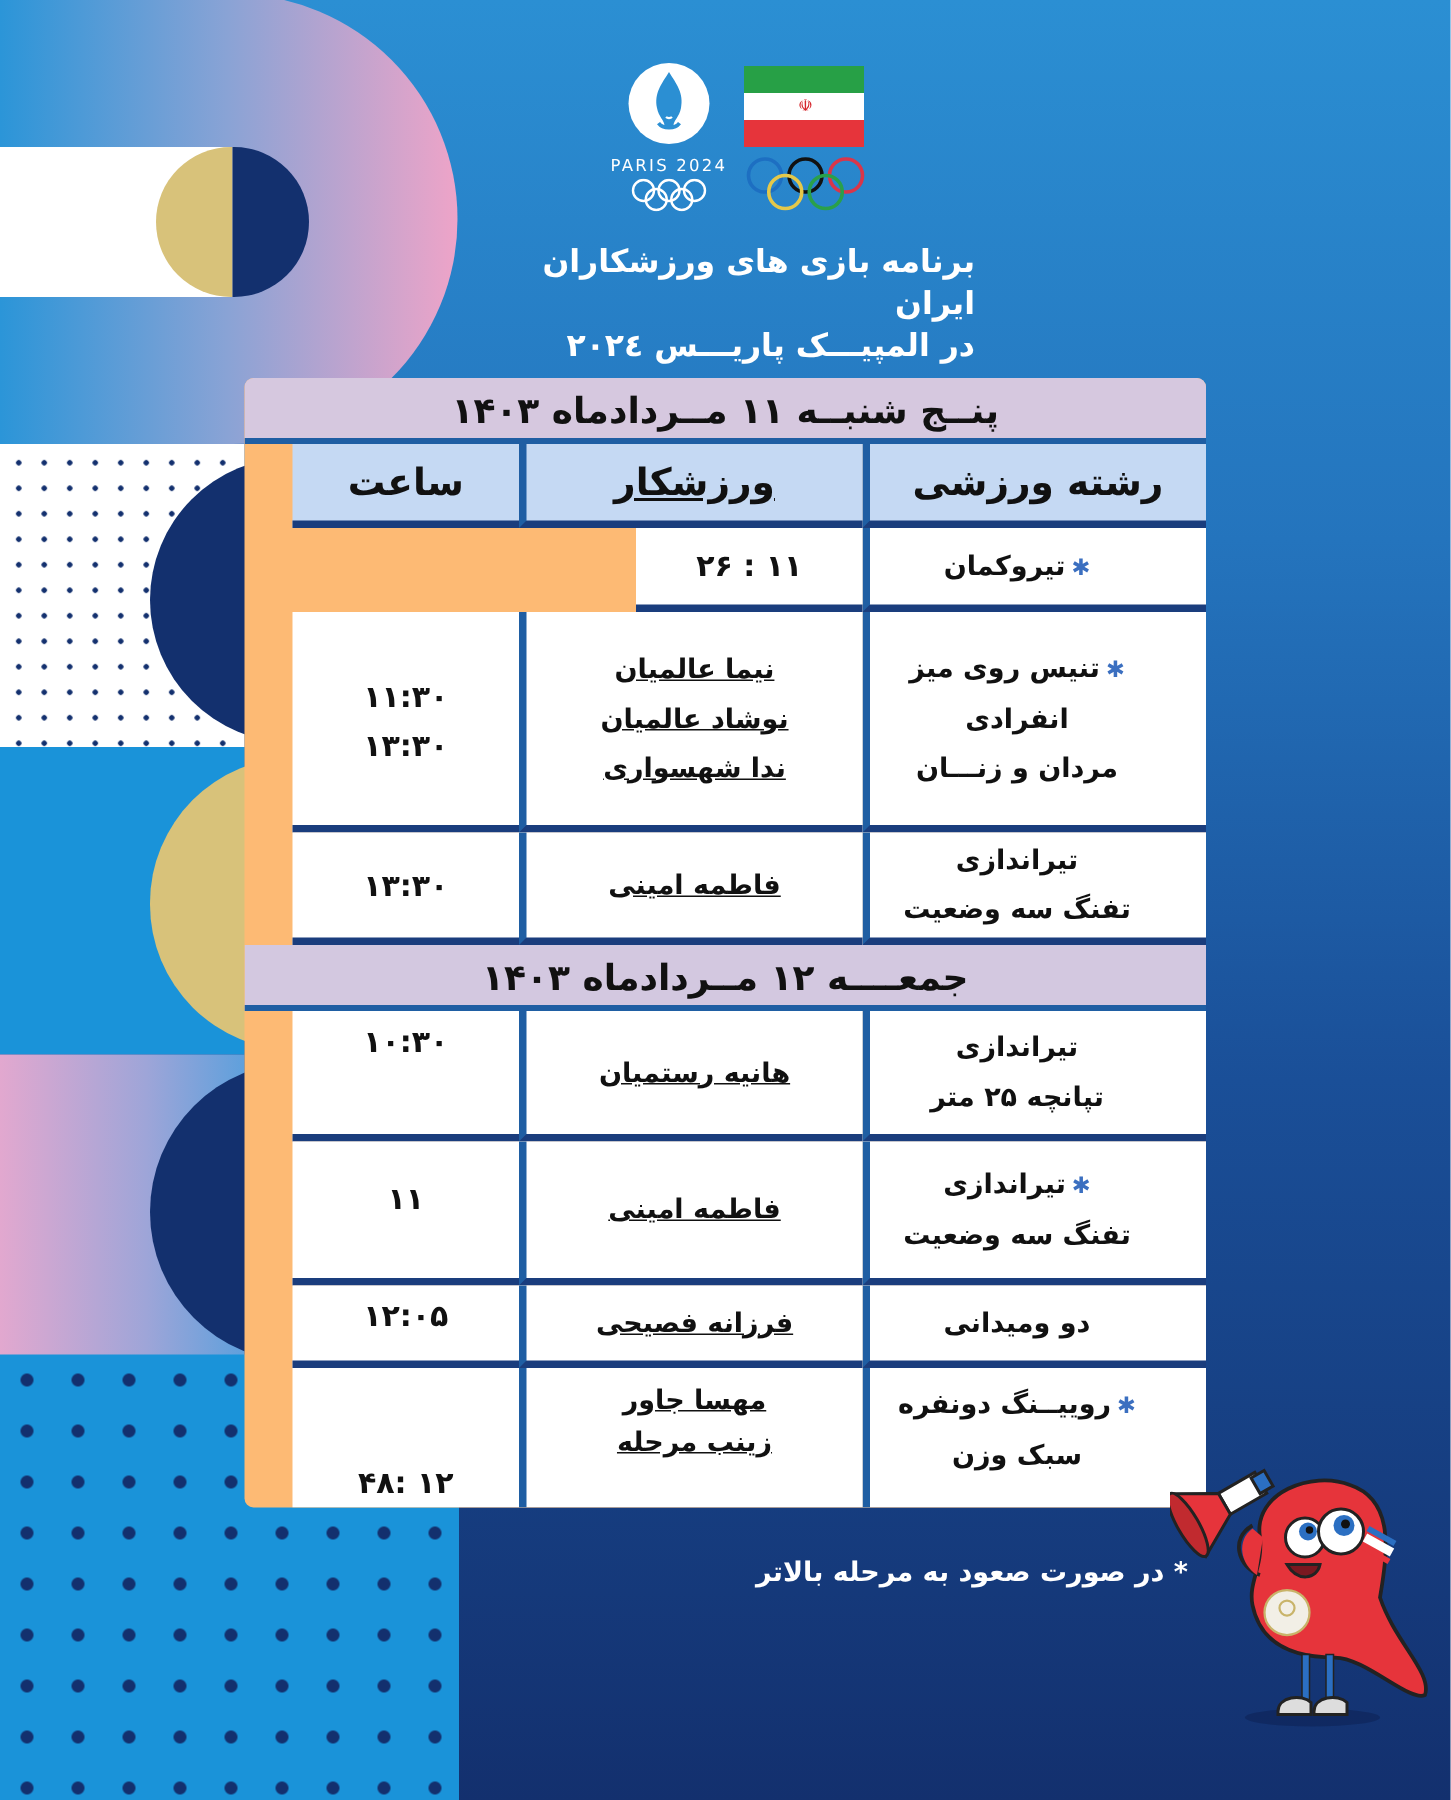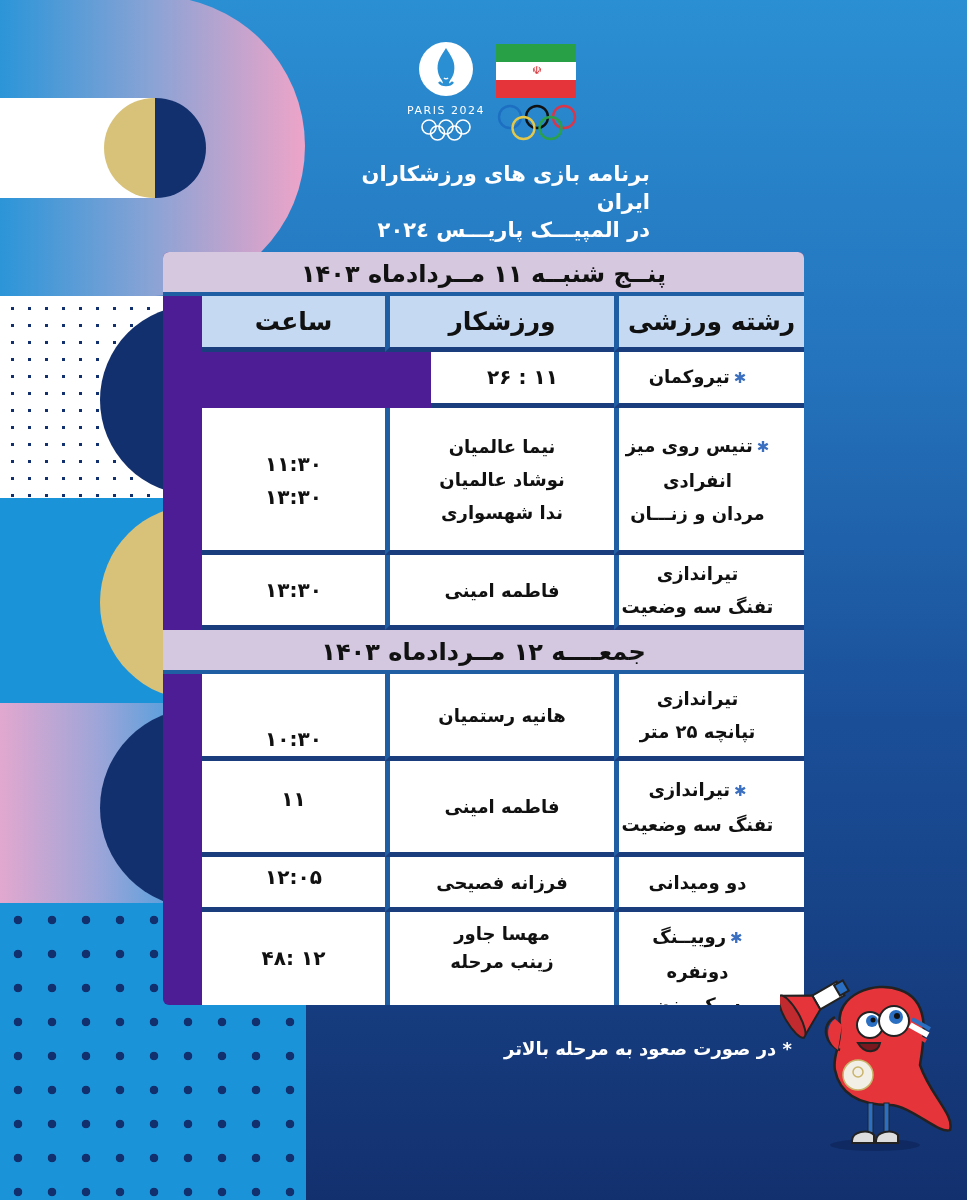--- a/index.html
+++ b/index.html
@@ -66,35 +66,35 @@
     .flag .emblem { position: absolute; left: 36px; top: 2px; width: 8px; height: 14px; color: #d6262c; font-size: 11px; line-height: 14px; text-align: center; }
     .rings-big { position: absolute; left: 497px; top: 104px; }
 
     .title-block { position: absolute; left: 320px; top: 160px; width: 330px; text-align: right; direction: rtl; }
     .title-line { color: #ffffff; font-weight: bold; font-size: 21px; line-height: 28px; }
     .title-line.second { letter-spacing: 3px; }
 
     
     .schedule {
       position: absolute; left: 163px; top: 252px; width: 641px;
-      background: #4c1d95; border-radius: 6px; overflow: hidden; direction: rtl;
+      background: #fdba74; border-radius: 6px; overflow: hidden; direction: rtl;
     }
     .day-header {
       background: #d6c8df; color: #111111; text-align: center; font-weight: bold;
       font-size: 24px; height: 44px; line-height: 44px; border-bottom: 4px solid #1f5ea3; letter-spacing: 1px;
     }
     .col-head-row, .data-row { display: flex; }
     .cell {
       display: flex; align-items: center; justify-content: center; text-align: center;
       color: #111111; font-weight: bold; border-left: 5px solid #1f5ea3; border-bottom: 5px solid #1a3d7d;
     }
     .cell:last-child { border-left: none; }
-    .c-sport { width: 190px; }
-    .c-athlete { width: 229px; }
-    .c-time { width: 183px; }
+    .c-sport { width: 229px; }
+    .c-athlete { width: 229px; text-decoration: underline; }
+    .c-time { width: 151px; }
     .col-head-row .cell { background: #c5d9f3; height: 56px; font-size: 25px; }
     .data-row .cell { background: #ffffff; font-size: 18px; line-height: 33px; flex-direction: column; }
     .data-row .c-sport { align-items: center; padding-right: 28px; text-align: right; }
     .data-row .c-sport .line { width: 100%; text-align: center; }
     .star { color: #3b6fc0; font-size: 15px; margin-left: 4px; }
     .time-text { font-size: 20px; letter-spacing: 1px; }
     .r-last .cell { border-bottom: none; }
 
     
     .footnote {
@@ -214,21 +214,21 @@
   <div class="day-header" style="background:#d3c8e0">جمعــــه  ۱۲ مــردادماه ۱۴۰۳</div>
 
   <div class="data-row" style="height:87px">
     <div class="cell c-sport">
       <div class="line">تیراندازی</div>
       <div class="line">تپانچه ۲۵ متر</div>
     </div>
     <div class="cell c-athlete">
       <span>هانیه رستمیان</span>
     </div>
-    <div class="cell c-time" style="justify-content:flex-end;padding-top:32px">
+    <div class="cell c-time" style="justify-content:flex-start;padding-top:4px">
       <span class="time-text">۱۰:۳۰</span>
     </div>
   </div>
 
   <div class="data-row" style="height:96px">
     <div class="cell c-sport">
       <div class="line"><span class="star">✱</span><span>تیراندازی</span></div>
       <div class="line">تفنگ سه وضعیت</div>
     </div>
     <div class="cell c-athlete">
@@ -253,21 +253,21 @@
 
   <div class="data-row r-last" style="height:93px">
     <div class="cell c-sport" style="justify-content:flex-start;padding-top:8px">
       <div class="line"><span class="star">✱</span><span>روییــنگ دونفره</span></div>
       <div class="line">سبک وزن</div>
     </div>
     <div class="cell c-athlete" style="justify-content:flex-start;padding-top:8px;line-height:28px">
       <span>مهسا جاور</span>
       <span>زینب مرحله</span>
     </div>
-    <div class="cell c-time" style="justify-content:center;padding-top:0">
+    <div class="cell c-time" style="justify-content:flex-end;padding-top:0">
       <span class="time-text">۱۲ :۴۸</span>
     </div>
   </div>
 </div>
 
 <div class="footnote">* در صورت صعود به مرحله بالاتر</div>
 
 <svg class="mascot" viewBox="0 0 180 200" width="180" height="200">
   <ellipse cx="95" cy="190" rx="45" ry="6" fill="#0d2357" opacity="0.6"></ellipse>
 

